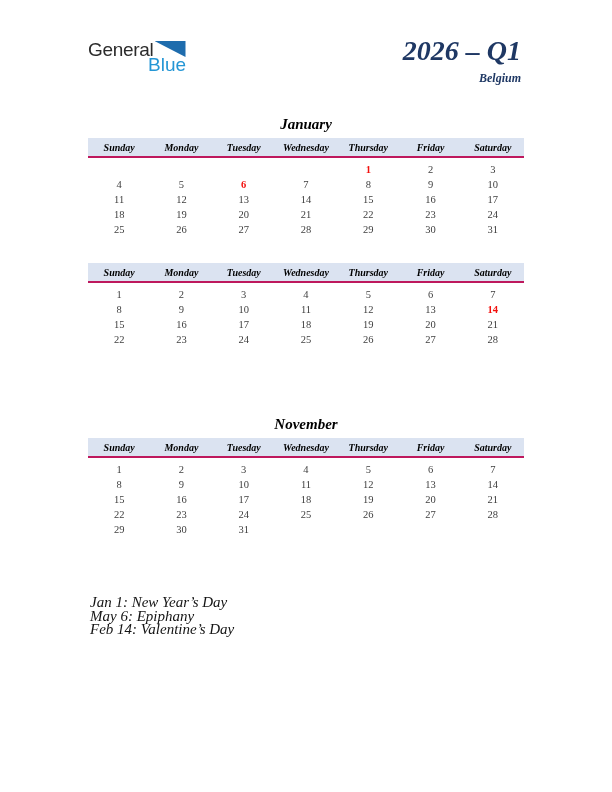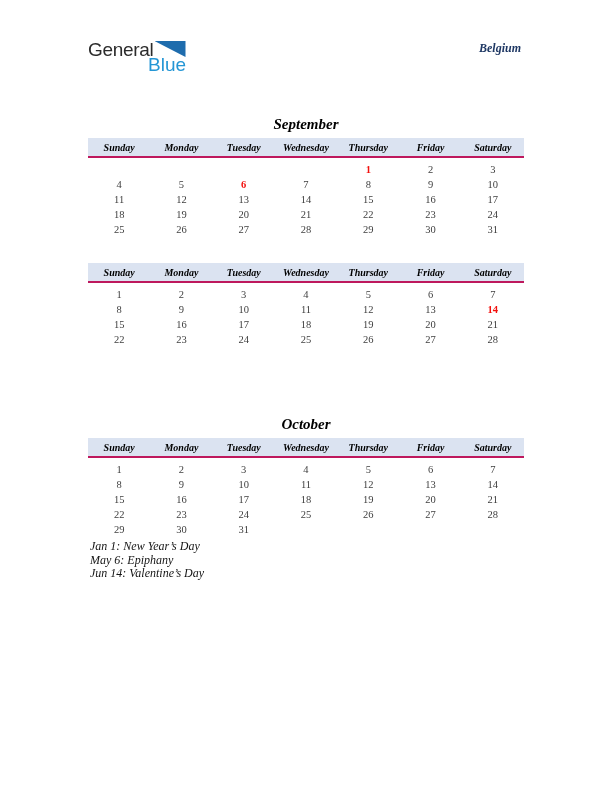--- a/index.html
+++ b/index.html
@@ -110,46 +110,47 @@
   }
   .date-cell.holiday {
     color: var(--red, #f2100d);
     font-weight: bold;
   }
 
   
   .notes {
     position: absolute;
     left: 90px;
-    top: 540px;
-    font-size: 12px;
+    top: 596px;
+    font-size: 15px;
     font-style: italic;
     color: #141414;
     line-height: 13.5px;
   }
 </style>
 </head>
 <body>
 
 <div class="page">
 
   <div class="logo">
     <div class="logo-top">
       <span class="logo-general">General</span>
       <span class="logo-triangle"></span>
     </div>
     <div class="logo-blue">Blue</div>
   </div>
 
   <div class="title-block">
+    <div class="quarter-title">2026 – Q1</div>
     <div class="country-subtitle">Belgium</div>
   </div>
 
   <div class="month" style="top:114px">
-    <div class="month-title">September</div>
+    <div class="month-title">January</div>
     <div class="day-header">
         <div class="day-name">Sunday</div>
         <div class="day-name">Monday</div>
         <div class="day-name">Tuesday</div>
         <div class="day-name">Wednesday</div>
         <div class="day-name">Thursday</div>
         <div class="day-name">Friday</div>
         <div class="day-name">Saturday</div>
       </div>
     <div class="dates-grid">
@@ -227,21 +228,21 @@
         <div class="date-cell">23</div>
         <div class="date-cell">24</div>
         <div class="date-cell">25</div>
         <div class="date-cell">26</div>
         <div class="date-cell">27</div>
         <div class="date-cell">28</div>
       </div>
   </div>
 
   <div class="month" style="top:414px">
-    <div class="month-title">October</div>
+    <div class="month-title">November</div>
     <div class="day-header">
         <div class="day-name">Sunday</div>
         <div class="day-name">Monday</div>
         <div class="day-name">Tuesday</div>
         <div class="day-name">Wednesday</div>
         <div class="day-name">Thursday</div>
         <div class="day-name">Friday</div>
         <div class="day-name">Saturday</div>
       </div>
     <div class="dates-grid">
@@ -279,16 +280,16 @@
         <div class="empty-cell"></div>
         <div class="empty-cell"></div>
         <div class="empty-cell"></div>
         <div class="empty-cell"></div>
       </div>
   </div>
 
   <div class="notes">
     <div>Jan 1: New Year’s Day</div>
     <div>May 6: Epiphany</div>
-    <div>Jun 14: Valentine’s Day</div>
+    <div>Feb 14: Valentine’s Day</div>
   </div>
 
 </div>
 
 </body></html>

